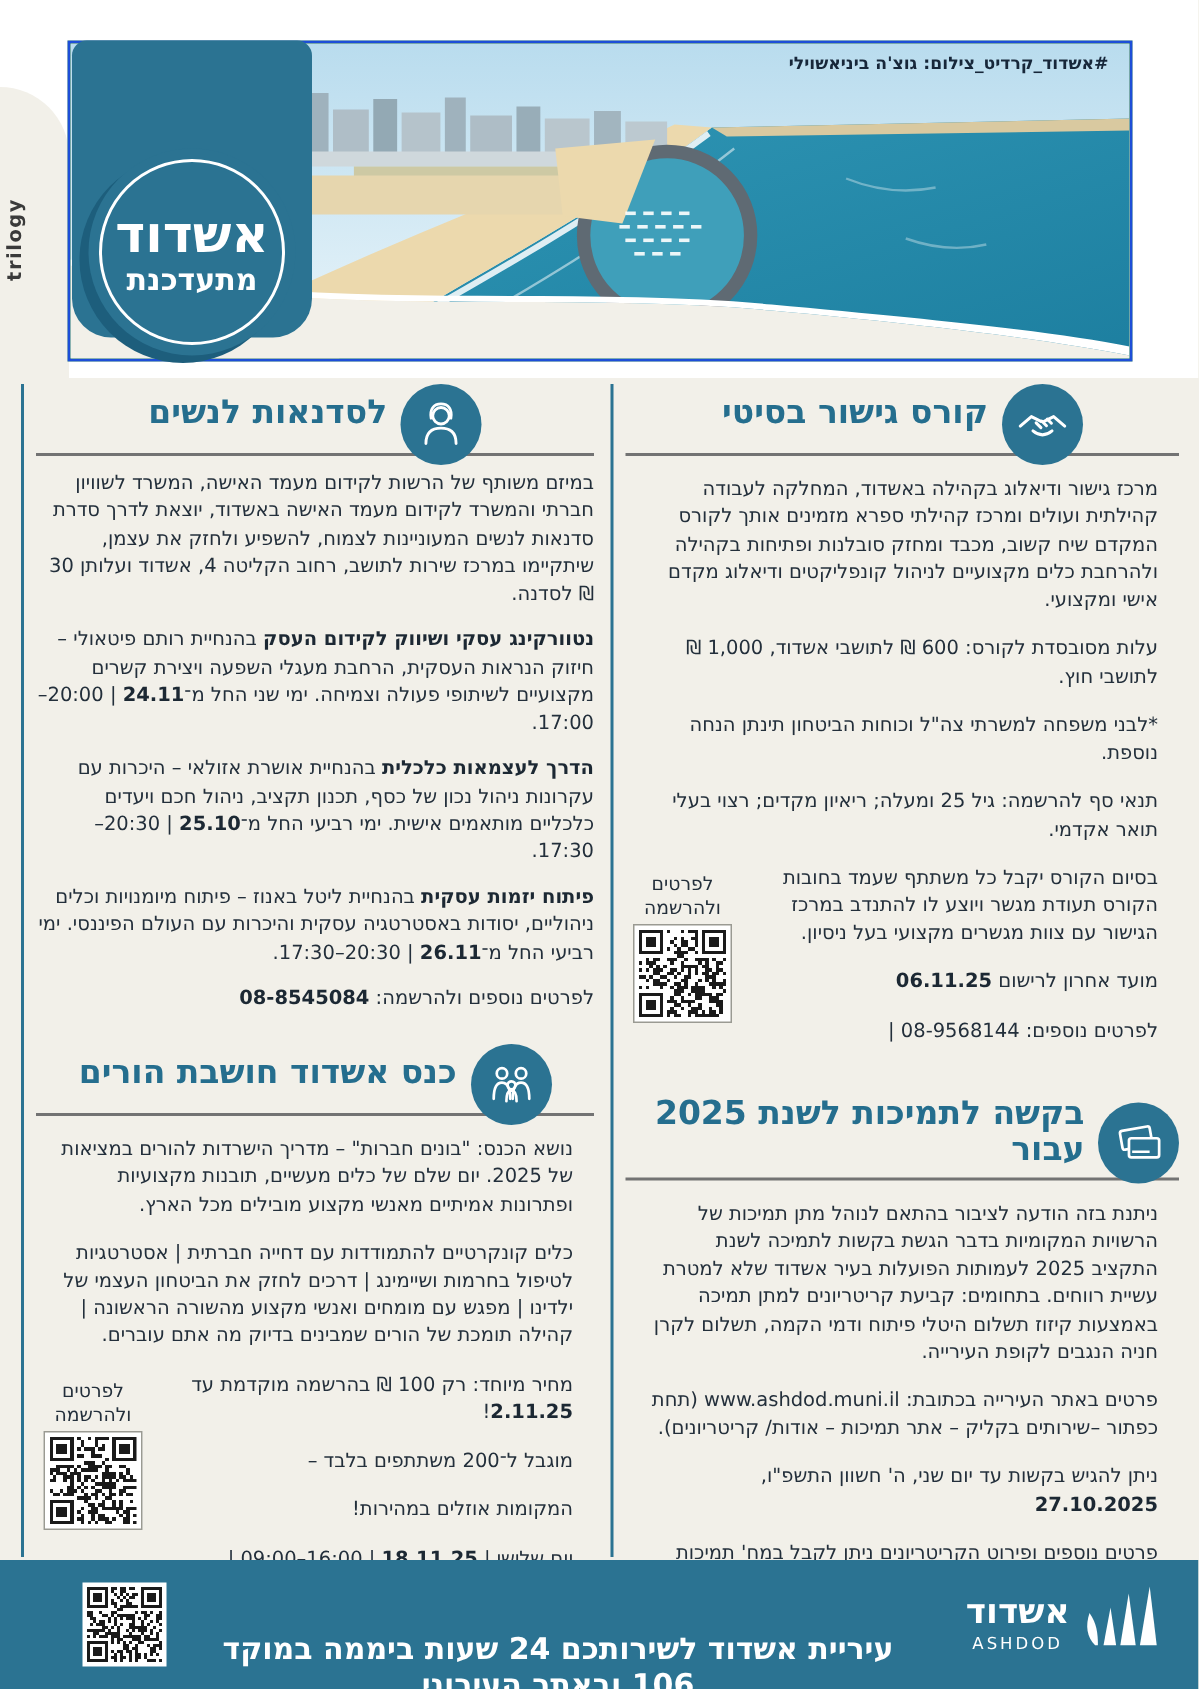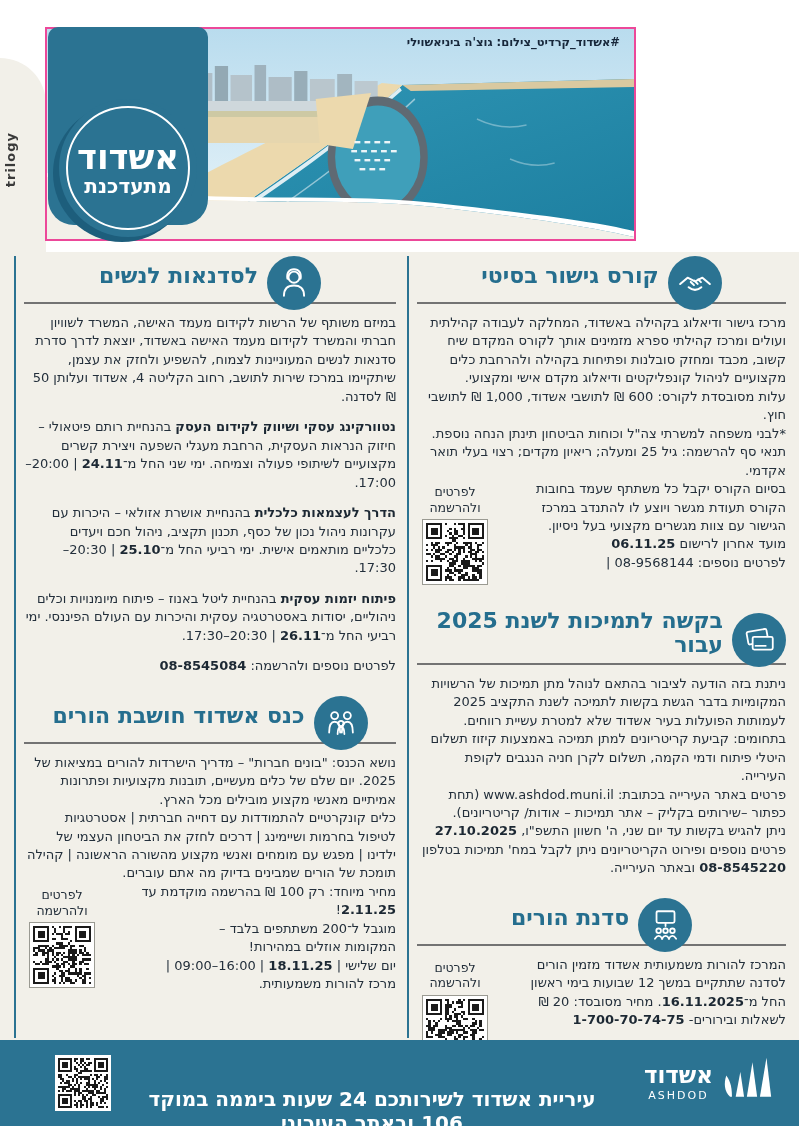--- a/index.html
+++ b/index.html
@@ -5,21 +5,21 @@
   html,body{margin:0;padding:0;}
   body{
     width:799px;height:1126px;position:relative;overflow:hidden;
     background:#f2f0e9;
     font-family:"DejaVu Sans","Liberation Sans",sans-serif;
     color:#232f3b;
   }
   
   .header-band{position:absolute;left:0;top:0;width:799px;height:252px;background:#ffffff;}
   .corner-cream{position:absolute;left:0;top:58px;width:46px;height:194px;background:#f2f0e9;border-radius:0 70px 0 0;}
-  .photo-frame{position:absolute;left:45px;top:27px;width:591px;height:214px;border:2px solid #ec4899;box-sizing:border-box;background:#bef264;overflow:hidden;}
+  .photo-frame{position:absolute;left:45px;top:27px;width:710px;height:214px;border:2px solid #1d4ed8;box-sizing:border-box;background:#bef264;overflow:hidden;}
   .photo-frame svg.scene{position:absolute;left:0;top:0;width:100%;height:100%;display:block;}
   .credit{position:absolute;top:6px;right:14px;font-size:11.5px;font-weight:bold;color:#17273a;direction:rtl;letter-spacing:0;}
   .teal-tab{position:absolute;left:48px;top:27px;width:160px;height:198px;background:#2b7392;border-radius:10px 10px 26px 26px;}
   .badge-shadow{position:absolute;left:53px;top:104px;width:138px;height:138px;border-radius:50%;background:#1d5e7c;}
   .badge{position:absolute;left:59px;top:99px;width:138px;height:138px;border-radius:50%;background:#2b7392;
     display:flex;flex-direction:column;align-items:center;justify-content:center;gap:2px;}
   .badge::before{content:"";position:absolute;inset:7px;border:2px solid #fff;border-radius:50%;}
   .badge-l1{font-size:34px;font-weight:bold;color:#fff;line-height:1;}
   .badge-l2{font-size:20px;font-weight:bold;color:#fff;line-height:1;}
   .trilogy{position:absolute;left:3px;top:132px;writing-mode:vertical-rl;transform:rotate(180deg);
@@ -30,21 +30,21 @@
   .col-left{left:14px;width:384px;padding-left:8px;padding-right:2px;}
   .sec{margin-bottom:20px;}
   .sec::after{content:"";display:block;clear:both;}
   .sec-head{display:flex;align-items:center;gap:9px;border-bottom:2px solid #737373;padding-bottom:2px;margin-bottom:10px;justify-content:center;}
   .sec-icon{width:54px;height:54px;border-radius:50%;background:#2b7392;flex:0 0 auto;
     display:flex;align-items:center;justify-content:center;position:relative;top:10px;margin-top:-10px;}
   .sec-icon svg{width:36px;height:36px;}
   .sec-title{color:#256e8e;font-weight:bold;font-size:22px;line-height:1.08;padding-bottom:4px;}
   .sec-title2{color:#256e8e;font-weight:bold;font-size:22px;text-align:center;margin:2px 24px 10px 0;}
   .sec-body{font-size:13px;line-height:1.42;color:#232f3b;}
-  .sec-body p{margin:0;}
+  .sec-body p{margin:14px;}
   .sec-women .sec-body p{margin:0 0 12px;}
   .sec-body b{font-weight:bold;color:#1c2833;}
   .qr-block{float:left;width:76px;margin:4px 10px 4px 0;text-align:center;}
   .qr-label{font-size:12.5px;color:#232f3b;line-height:1.25;margin-bottom:4px;}
   .qr-box{width:58px;height:58px;margin:0 auto;background:#fff;border:1px solid #9a9a92;padding:3px;}
   .qr-box svg{width:100%;height:100%;display:block;}
   
   .footer{position:absolute;left:0;top:1040px;width:799px;height:86px;background:#2b7392;}
   .footer-qr{position:absolute;left:55px;top:15px;width:50px;height:50px;background:#fff;padding:3px;}
   .footer-qr svg{width:100%;height:100%;display:block;}
@@ -663,21 +663,21 @@
       <span class="sec-icon">
         <svg viewBox="0 0 34 34" fill="none" stroke="#ffffff" stroke-width="1.8" stroke-linecap="round">
           <circle cx="17" cy="11.5" r="5.2"></circle>
           <path d="M10.8,13 C9.8,7.5 12.3,4 17,4 C21.7,4 24.2,7.5 23.2,13"></path>
           <path d="M7.5,29 C7.5,21.5 11.5,19.3 17,19.3 C22.5,19.3 26.5,21.5 26.5,29"></path>
         </svg>
       </span>
       <span class="sec-title">לסדנאות לנשים</span>
     </div>
     <div class="sec-body">
-      <p><span>במיזם משותף של הרשות לקידום מעמד האישה, המשרד לשוויון חברתי והמשרד לקידום מעמד האישה באשדוד, יוצאת לדרך סדרת סדנאות לנשים המעוניינות לצמוח, להשפיע ולחזק את עצמן, שיתקיימו במרכז שירות לתושב, רחוב הקליטה 4, אשדוד ועלותן 50 ₪ לסדנה.</span></p>
+      <p><span>במיזם משותף של הרשות לקידום מעמד האישה, המשרד לשוויון חברתי והמשרד לקידום מעמד האישה באשדוד, יוצאת לדרך סדרת סדנאות לנשים המעוניינות לצמוח, להשפיע ולחזק את עצמן, שיתקיימו במרכז שירות לתושב, רחוב הקליטה 4, אשדוד ועלותן 30 ₪ לסדנה.</span></p>
       <p><b>נטוורקינג עסקי ושיווק לקידום העסק</b><span> בהנחיית רותם פיטאולי – חיזוק הנראות העסקית, הרחבת מעגלי השפעה ויצירת קשרים מקצועיים לשיתופי פעולה וצמיחה. ימי שני החל מ־</span><b>24.11</b><span> | 20:00–17:00.</span></p>
       <p><b>הדרך לעצמאות כלכלית</b><span> בהנחיית אושרת אזולאי – היכרות עם עקרונות ניהול נכון של כסף, תכנון תקציב, ניהול חכם ויעדים כלכליים מותאמים אישית. ימי רביעי החל מ־</span><b>25.10</b><span> | 20:30–17:30.</span></p>
       <p><b>פיתוח יזמות עסקית</b><span> בהנחיית ליטל באנוז – פיתוח מיומנויות וכלים ניהוליים, יסודות באסטרטגיה עסקית והיכרות עם העולם הפיננסי. ימי רביעי החל מ־</span><b>26.11</b><span> | 20:30–17:30.</span></p>
       <p><span>לפרטים נוספים ולהרשמה: </span><b>08-8545084</b></p>
     </div>
   </div>
 
   <div class="sec">
     <div class="sec-head">
       <span class="sec-icon">

